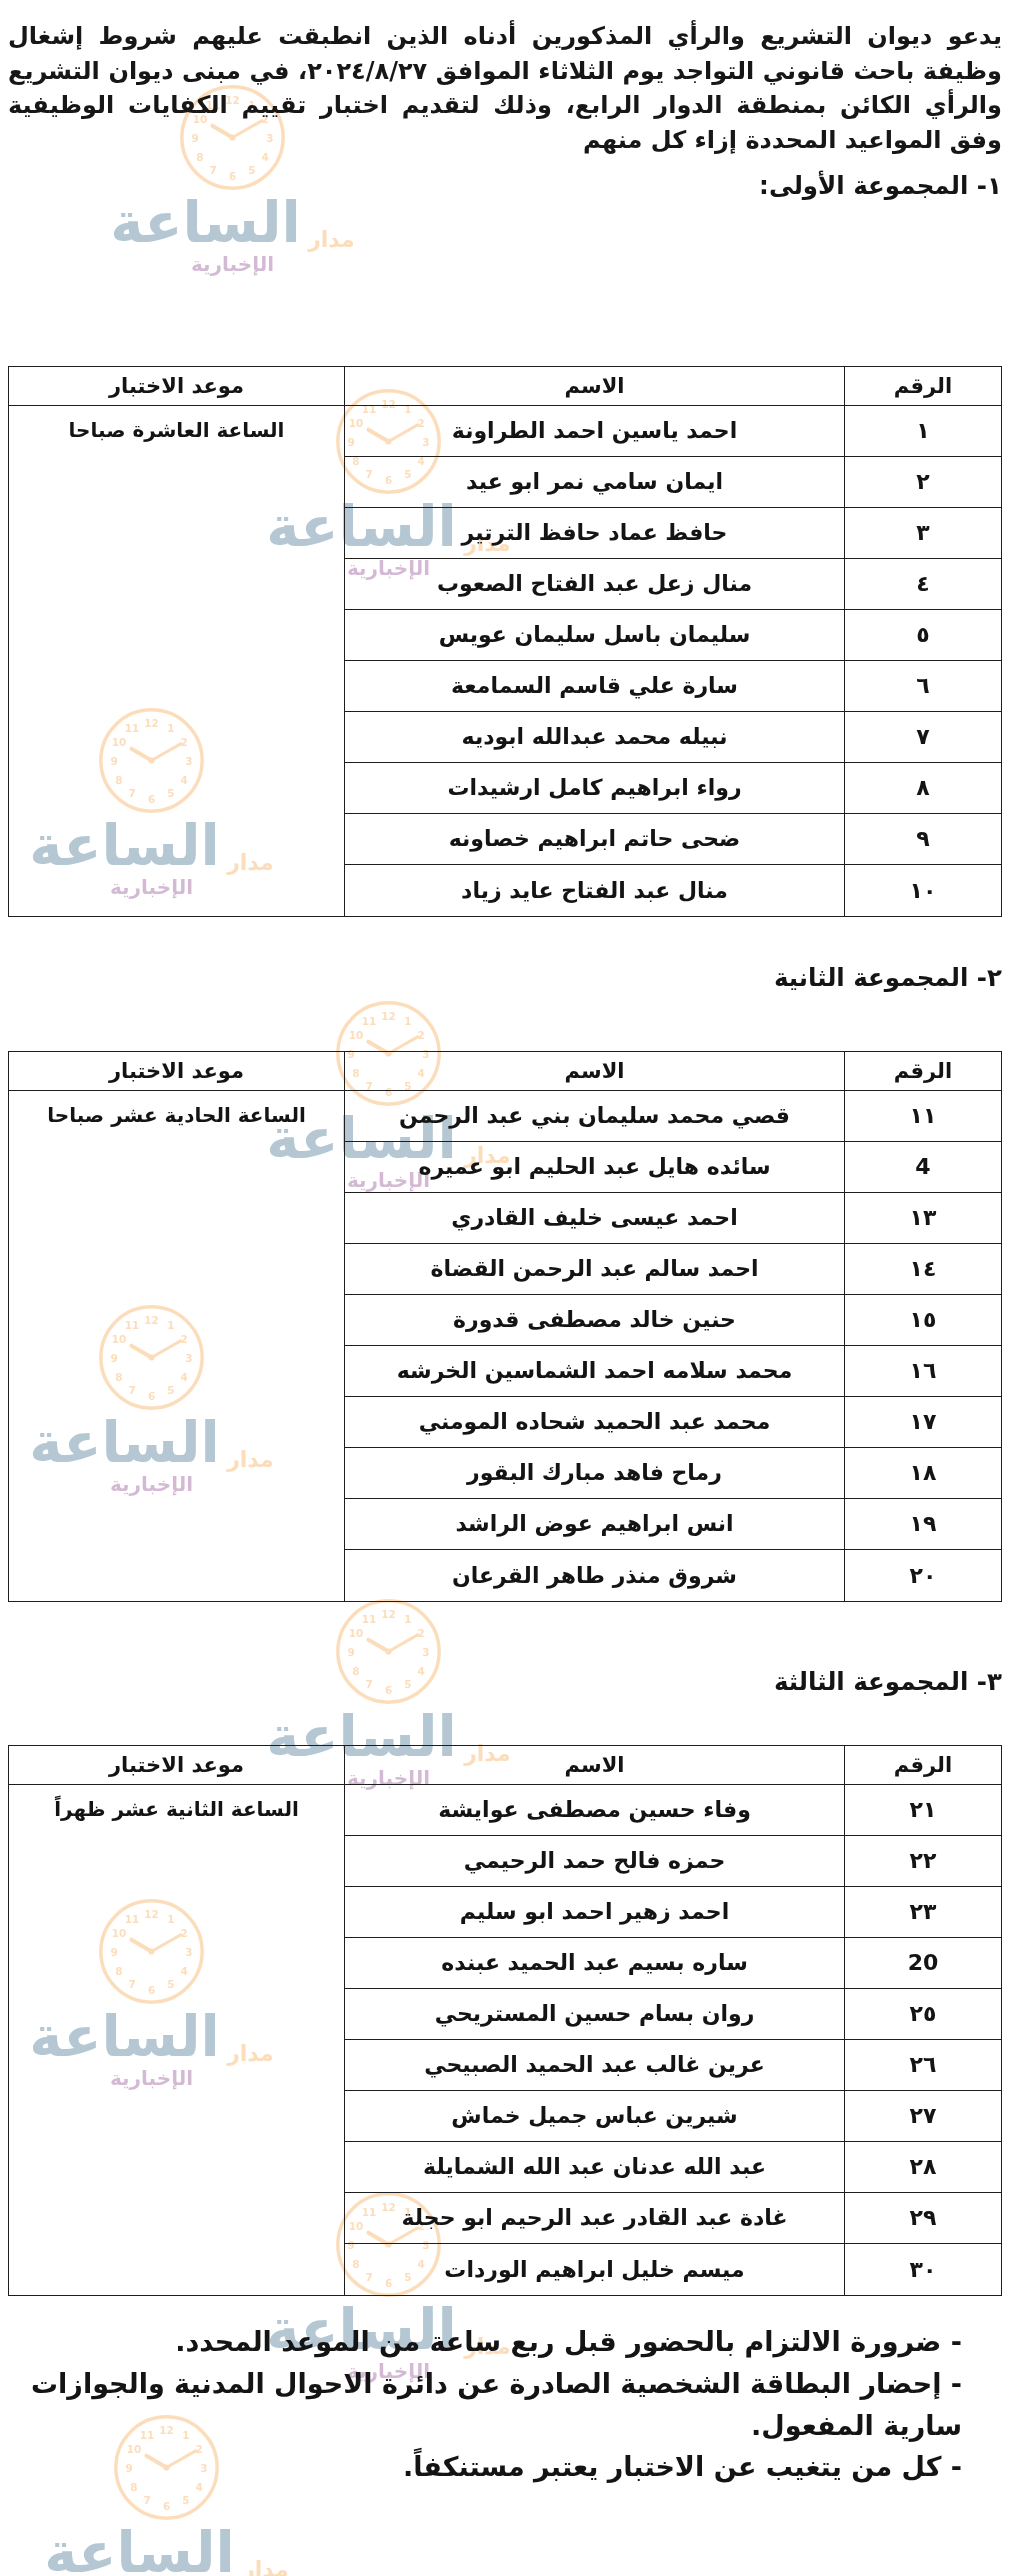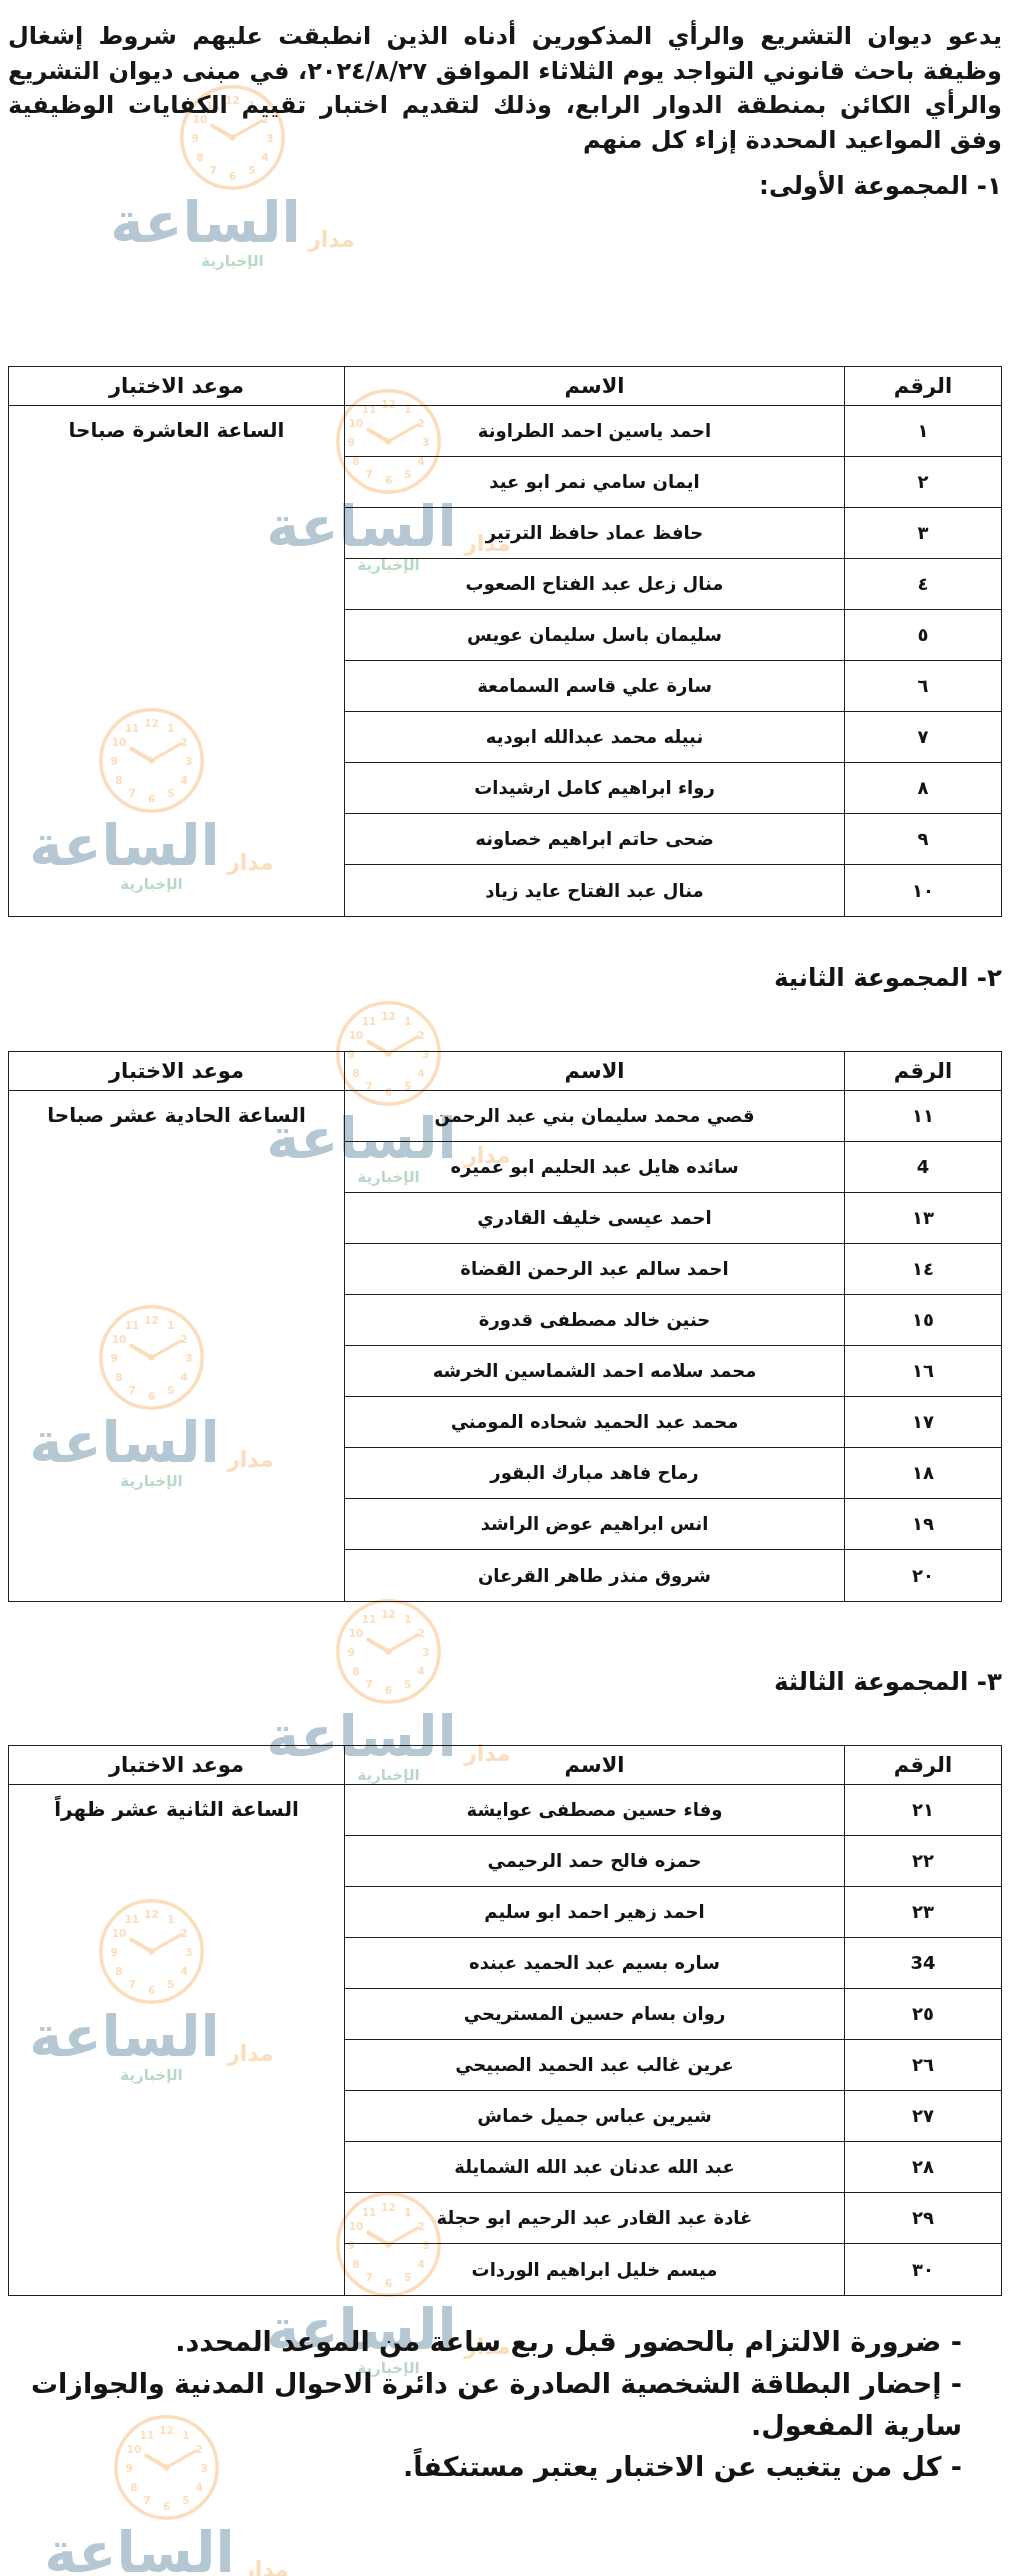--- a/index.html
+++ b/index.html
@@ -15,21 +15,21 @@
   
   .wm-layer { position:absolute; inset:0; z-index:1; pointer-events:none; }
   .wm {
     position:absolute; width:245px; opacity:0.30;
     display:flex; flex-direction:column; align-items:center;
   }
   .wm-clock { width:111px; height:111px; }
   .wm-brand { display:flex; align-items:flex-end; gap:7.4px; direction:rtl; line-height:1; margin-top:1.5px; }
   .wm-prefix { color:#f59120; font-size:22px; }
   .wm-main   { color:#0c4a6e; font-size:56px; }
-  .wm-tagline{ color:#15803d; font-size:15px; margin-top:1.5px; letter-spacing:0.7px; }
+  .wm-tagline{ color:#701a75; font-size:20px; margin-top:1.5px; letter-spacing:0.7px; }
 
   
   .content { position:relative; z-index:2; padding:19.3px 9px 0 9px; }
 
   .intro {
     font-size:24px; line-height:1.44; text-align:justify; color:#171717;
   }
 
   .gtitle { font-size:24.5px; color:#151515; }
   .section-g1 .gtitle { margin-top:13.4px; margin-left:0; }
@@ -48,21 +48,21 @@
   .col-name { flex:1; border-left:1.1px solid #1e1e1e; }
   .col-time { width:335px; }
 
   .hcell {
     height:39px; display:flex; align-items:center; justify-content:center;
     font-size:21px; border-bottom:1.1px solid #1e1e1e;
   }
   .rows { display:flex; flex-direction:column; flex:1; }
   .cell {
     height:51px; display:flex; align-items:center; justify-content:center;
-    font-size:18px; padding:0 7.4px; border-bottom:1.1px solid #1e1e1e;
+    font-size:22px; padding:0 7.4px; border-bottom:1.1px solid #1e1e1e;
     white-space:nowrap;
   }
   .rows .cell:last-child { border-bottom:none; }
   .timecell {
     flex:1; display:flex; justify-content:center; align-items:flex-start;
     padding-top:12px; font-size:20px;
   }
 
   
   .notes { margin-top:25px; }
@@ -282,21 +282,21 @@
     <section class="section-g3">
       <h2 class="gtitle">٣- المجموعة الثالثة</h2>
       <div class="gtable">
         <div class="col col-num">
           <div class="hcell">الرقم</div>
           <div class="rows">
 
           <div class="cell">٢١</div>
               <div class="cell">٢٢</div>
               <div class="cell">٢٣</div>
-              <div class="cell">34</div>
+              <div class="cell">20</div>
               <div class="cell">٢٥</div>
               <div class="cell">٢٦</div>
               <div class="cell">٢٧</div>
               <div class="cell">٢٨</div>
               <div class="cell">٢٩</div>
               <div class="cell">٣٠</div>
             </div>
         </div>
         <div class="col col-name">
           <div class="hcell">الاسم</div>

